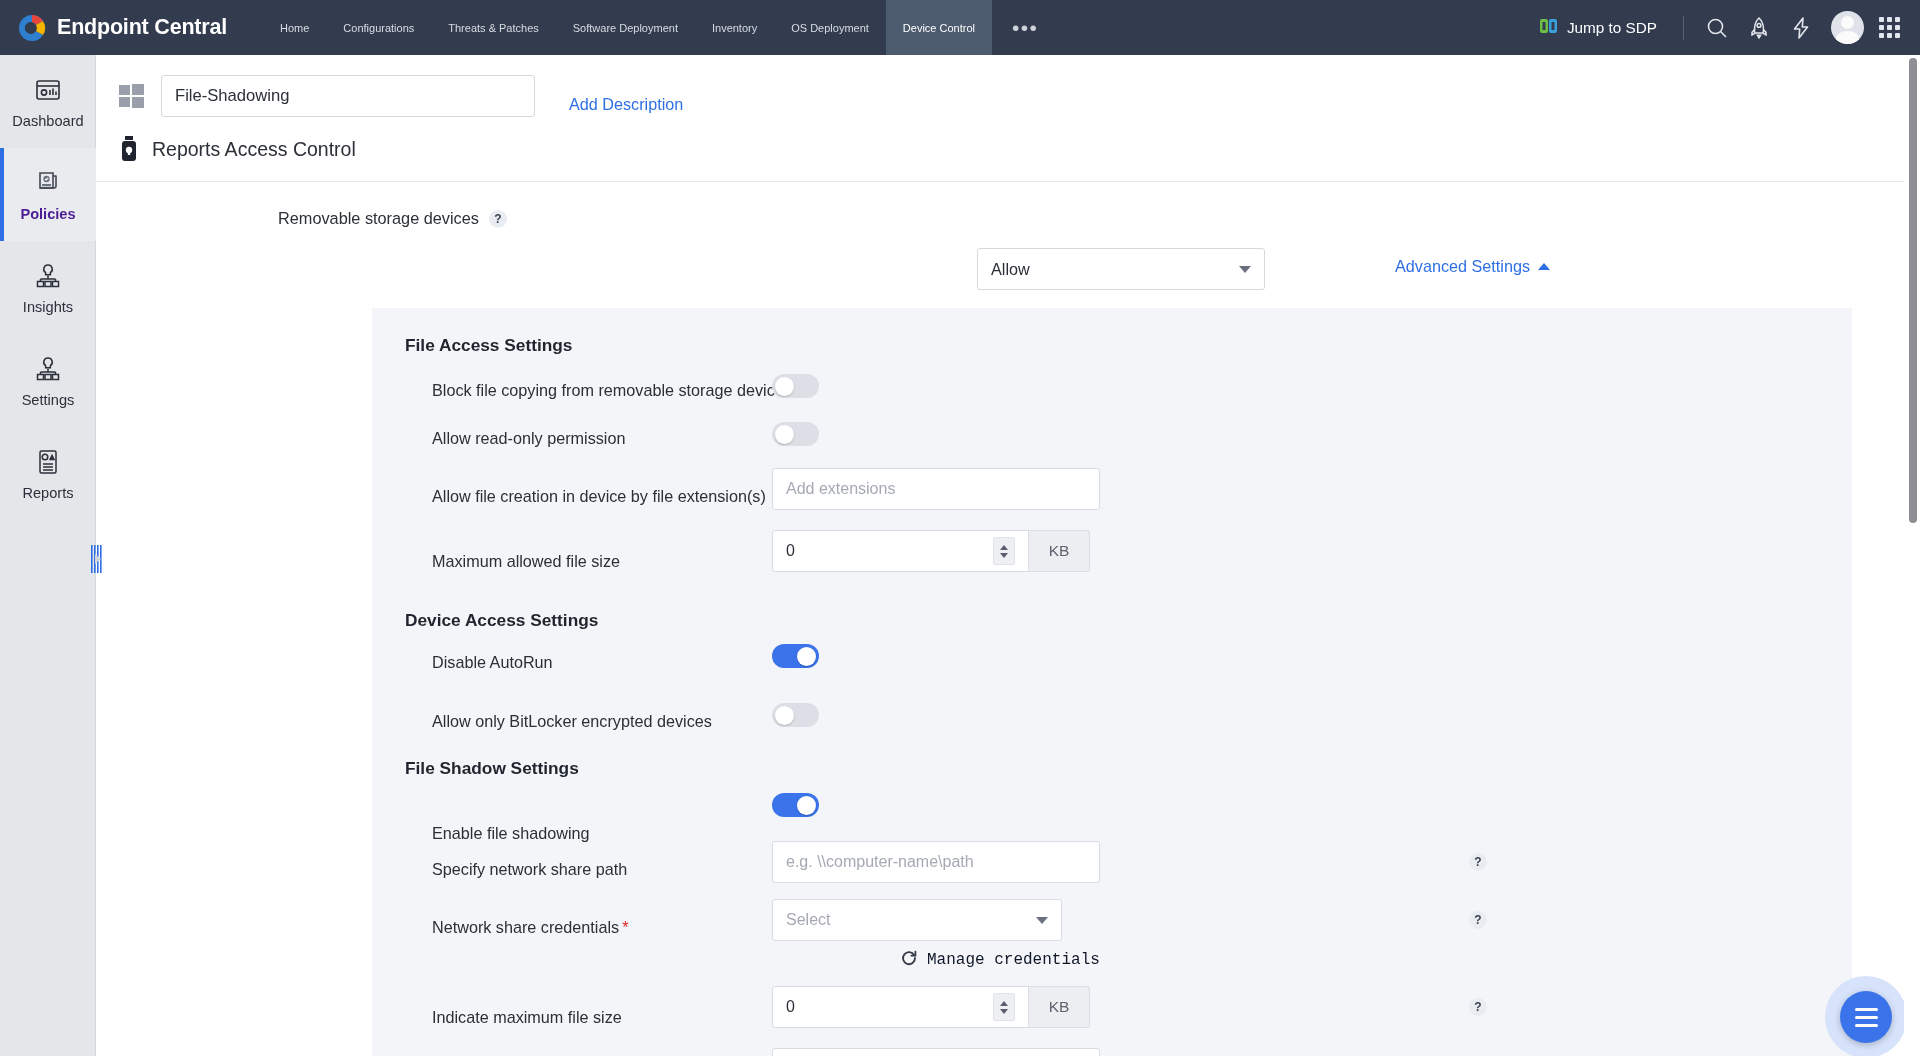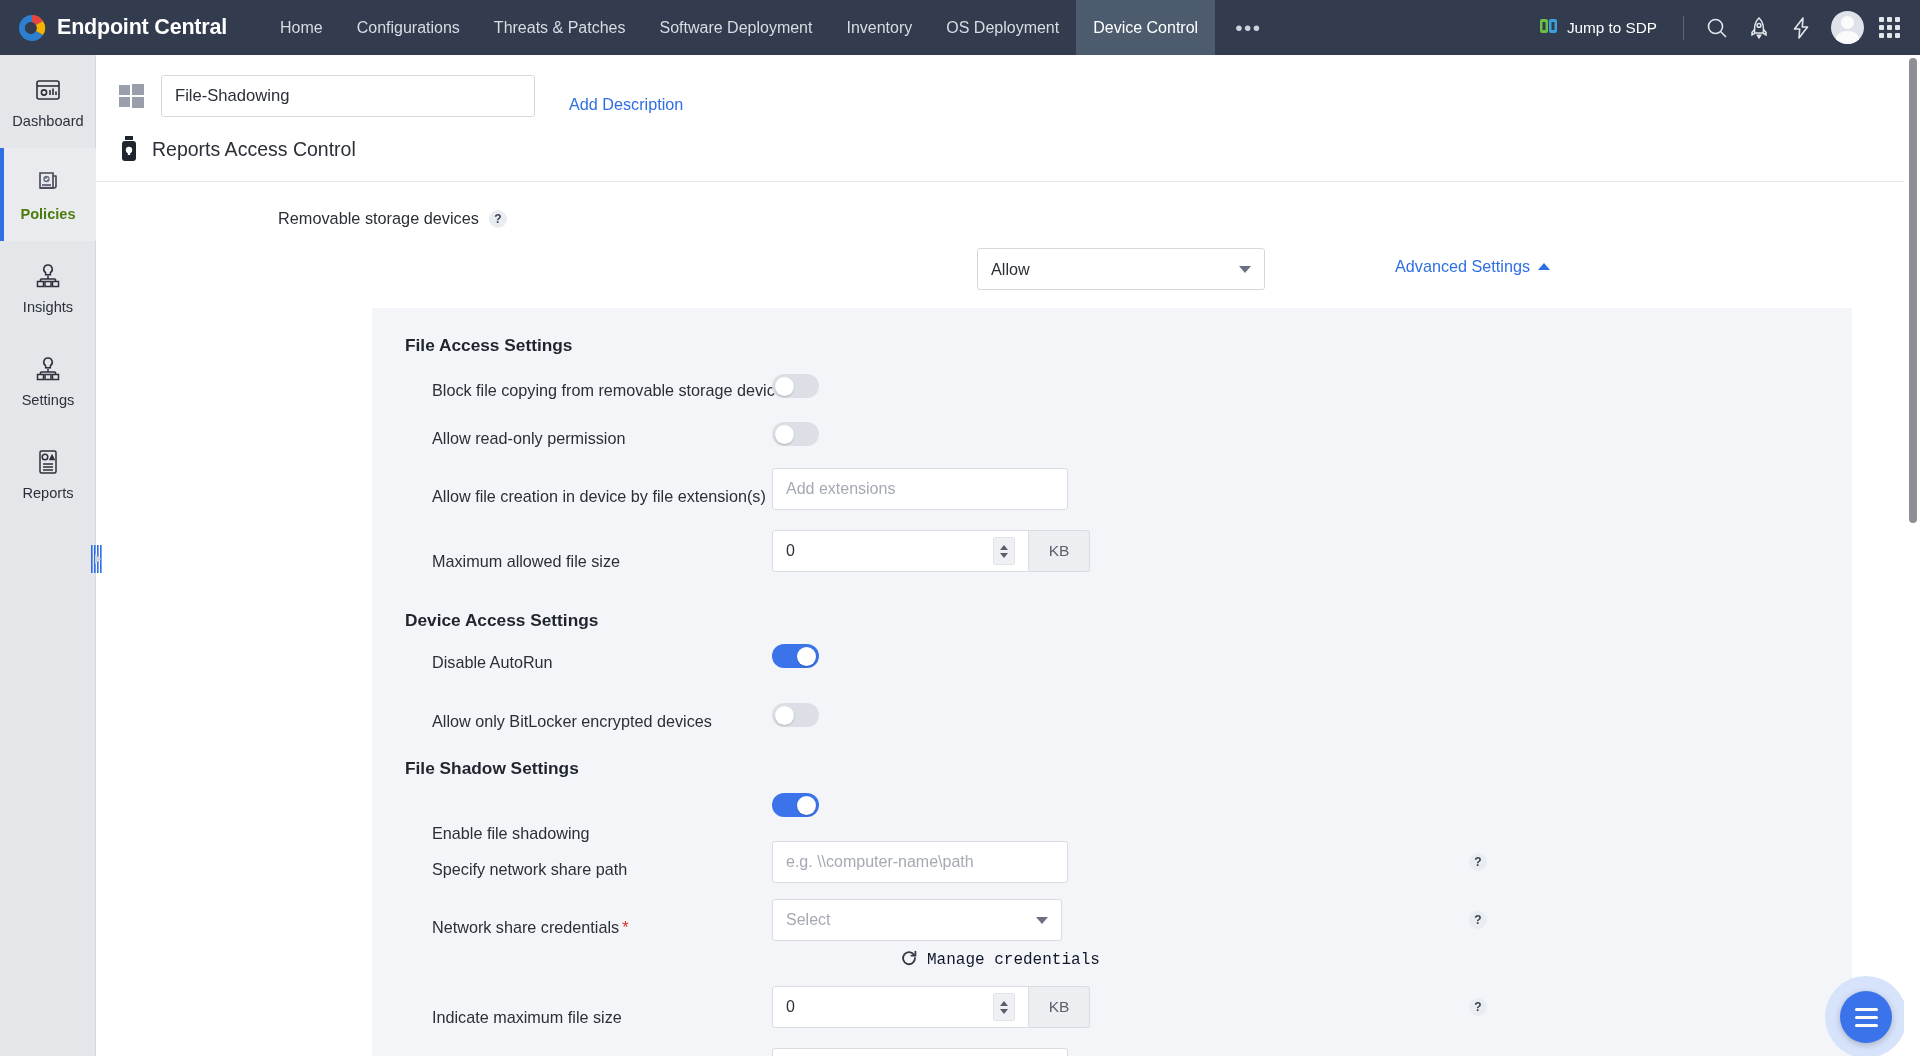--- a/index.html
+++ b/index.html
@@ -20,21 +20,21 @@
     z-index: 40;
   }
   .brand { display: flex; align-items: center; padding-left: 17px; gap: 10px; }
   .brand-logo { width: 30px; height: 30px; position: relative; }
   .brand-logo svg { display: block; }
   .brand-name { font-size: 21.5px; font-weight: bold; letter-spacing: -0.2px; white-space: nowrap; }
 
   .mainnav { display: flex; align-items: stretch; height: 55px; margin-left: 36px; }
   .navitem {
     display: flex; align-items: center; padding: 0 17px;
-    font-size: 16px; color: #d8dce3; white-space: nowrap; height: 55px;
+    font-size: 11px; color: #d8dce3; white-space: nowrap; height: 55px;
   }
   .navitem.active { background: #4c5b6e; color: #ffffff; }
   .navitem.dots { font-size: 21px; letter-spacing: 1.4px; color: #ced3db; padding: 0 20px; }
 
   .topright { margin-left: auto; display: flex; align-items: center; gap: 0; padding-right: 8px; }
   .jumpsdp { display: flex; align-items: center; gap: 8px; font-size: 15.3px; color: #ffffff; white-space: nowrap; padding-right: 14px;}
   .vsep { width: 1px; height: 24px; background: #5a6374; margin: 0 12px; }
   .ticon { width: 42px; height: 42px; display:flex; align-items:center; justify-content:center; }
   .avatar {
     width: 33px; height: 33px; border-radius: 50%;
@@ -51,21 +51,21 @@
     width: 96px; height: 1001px;
     background: #e4e6ea;
     border-right: 1px solid #d3d6dc;
     z-index: 30;
   }
   .side-item {
     width: 96px; height: 93px;
     display: flex; flex-direction: column; align-items: center; justify-content: center;
     gap: 7px; position: relative; color: #2a2f3a; font-size: 14.6px; text-align: right;
   }
-  .side-item.active { background: #e9ebef; color: #4d7c0f; font-weight: bold; }
+  .side-item.active { background: #e9ebef; color: #4c1d95; font-weight: bold; }
   .side-item.active::before {
     content: ""; position: absolute; left: 0; top: 0; bottom: 0; width: 4px; background: #2f6fe4;
   }
   .side-icon { width: 32px; height: 32px; display:flex; align-items:center; justify-content:center; }
 
   .side-handle {
     position: absolute; left: 91px; top: 543px;
     width: 12px; height: 32px; z-index: 35;
     display: flex; align-items: center; justify-content: center;
   }
@@ -123,21 +123,21 @@
   .row { display: flex; align-items: center; position: absolute; }
   .row-label { font-size: 16.2px; color: #2b2f37; white-space: nowrap; }
   .req { color: #e02b2b; margin-left: 3px; }
 
   .toggle { width: 47px; height: 24px; border-radius: 12px; background: #dcdfe5; position: relative; }
   .toggle i { position: absolute; width: 19px; height: 19px; border-radius: 50%; background: #fff; top: 2.5px; left: 3px; box-shadow: 0 1px 2px rgba(0,0,0,.2); }
   .toggle.on { background: #3b74ea; }
   .toggle.on i { left: 25px; }
 
   .txtfield {
-    width: 296px; height: 42px; background: #fff;
+    width: 328px; height: 42px; background: #fff;
     border: 1px solid #d9dce2; border-radius: 3px;
     display: flex; align-items: center; padding: 0 13px;
     font-size: 16px; color: #a5a9b3;
   }
   .numwrap { display: flex; align-items: stretch; }
   .numfield {
     width: 257px; height: 42px; background: #fff;
     border: 1px solid #d9dce2; border-radius: 3px 0 0 3px;
     display: flex; align-items: center; padding: 0 13px;
     font-size: 16px; color: #2b2f37; position: relative;

